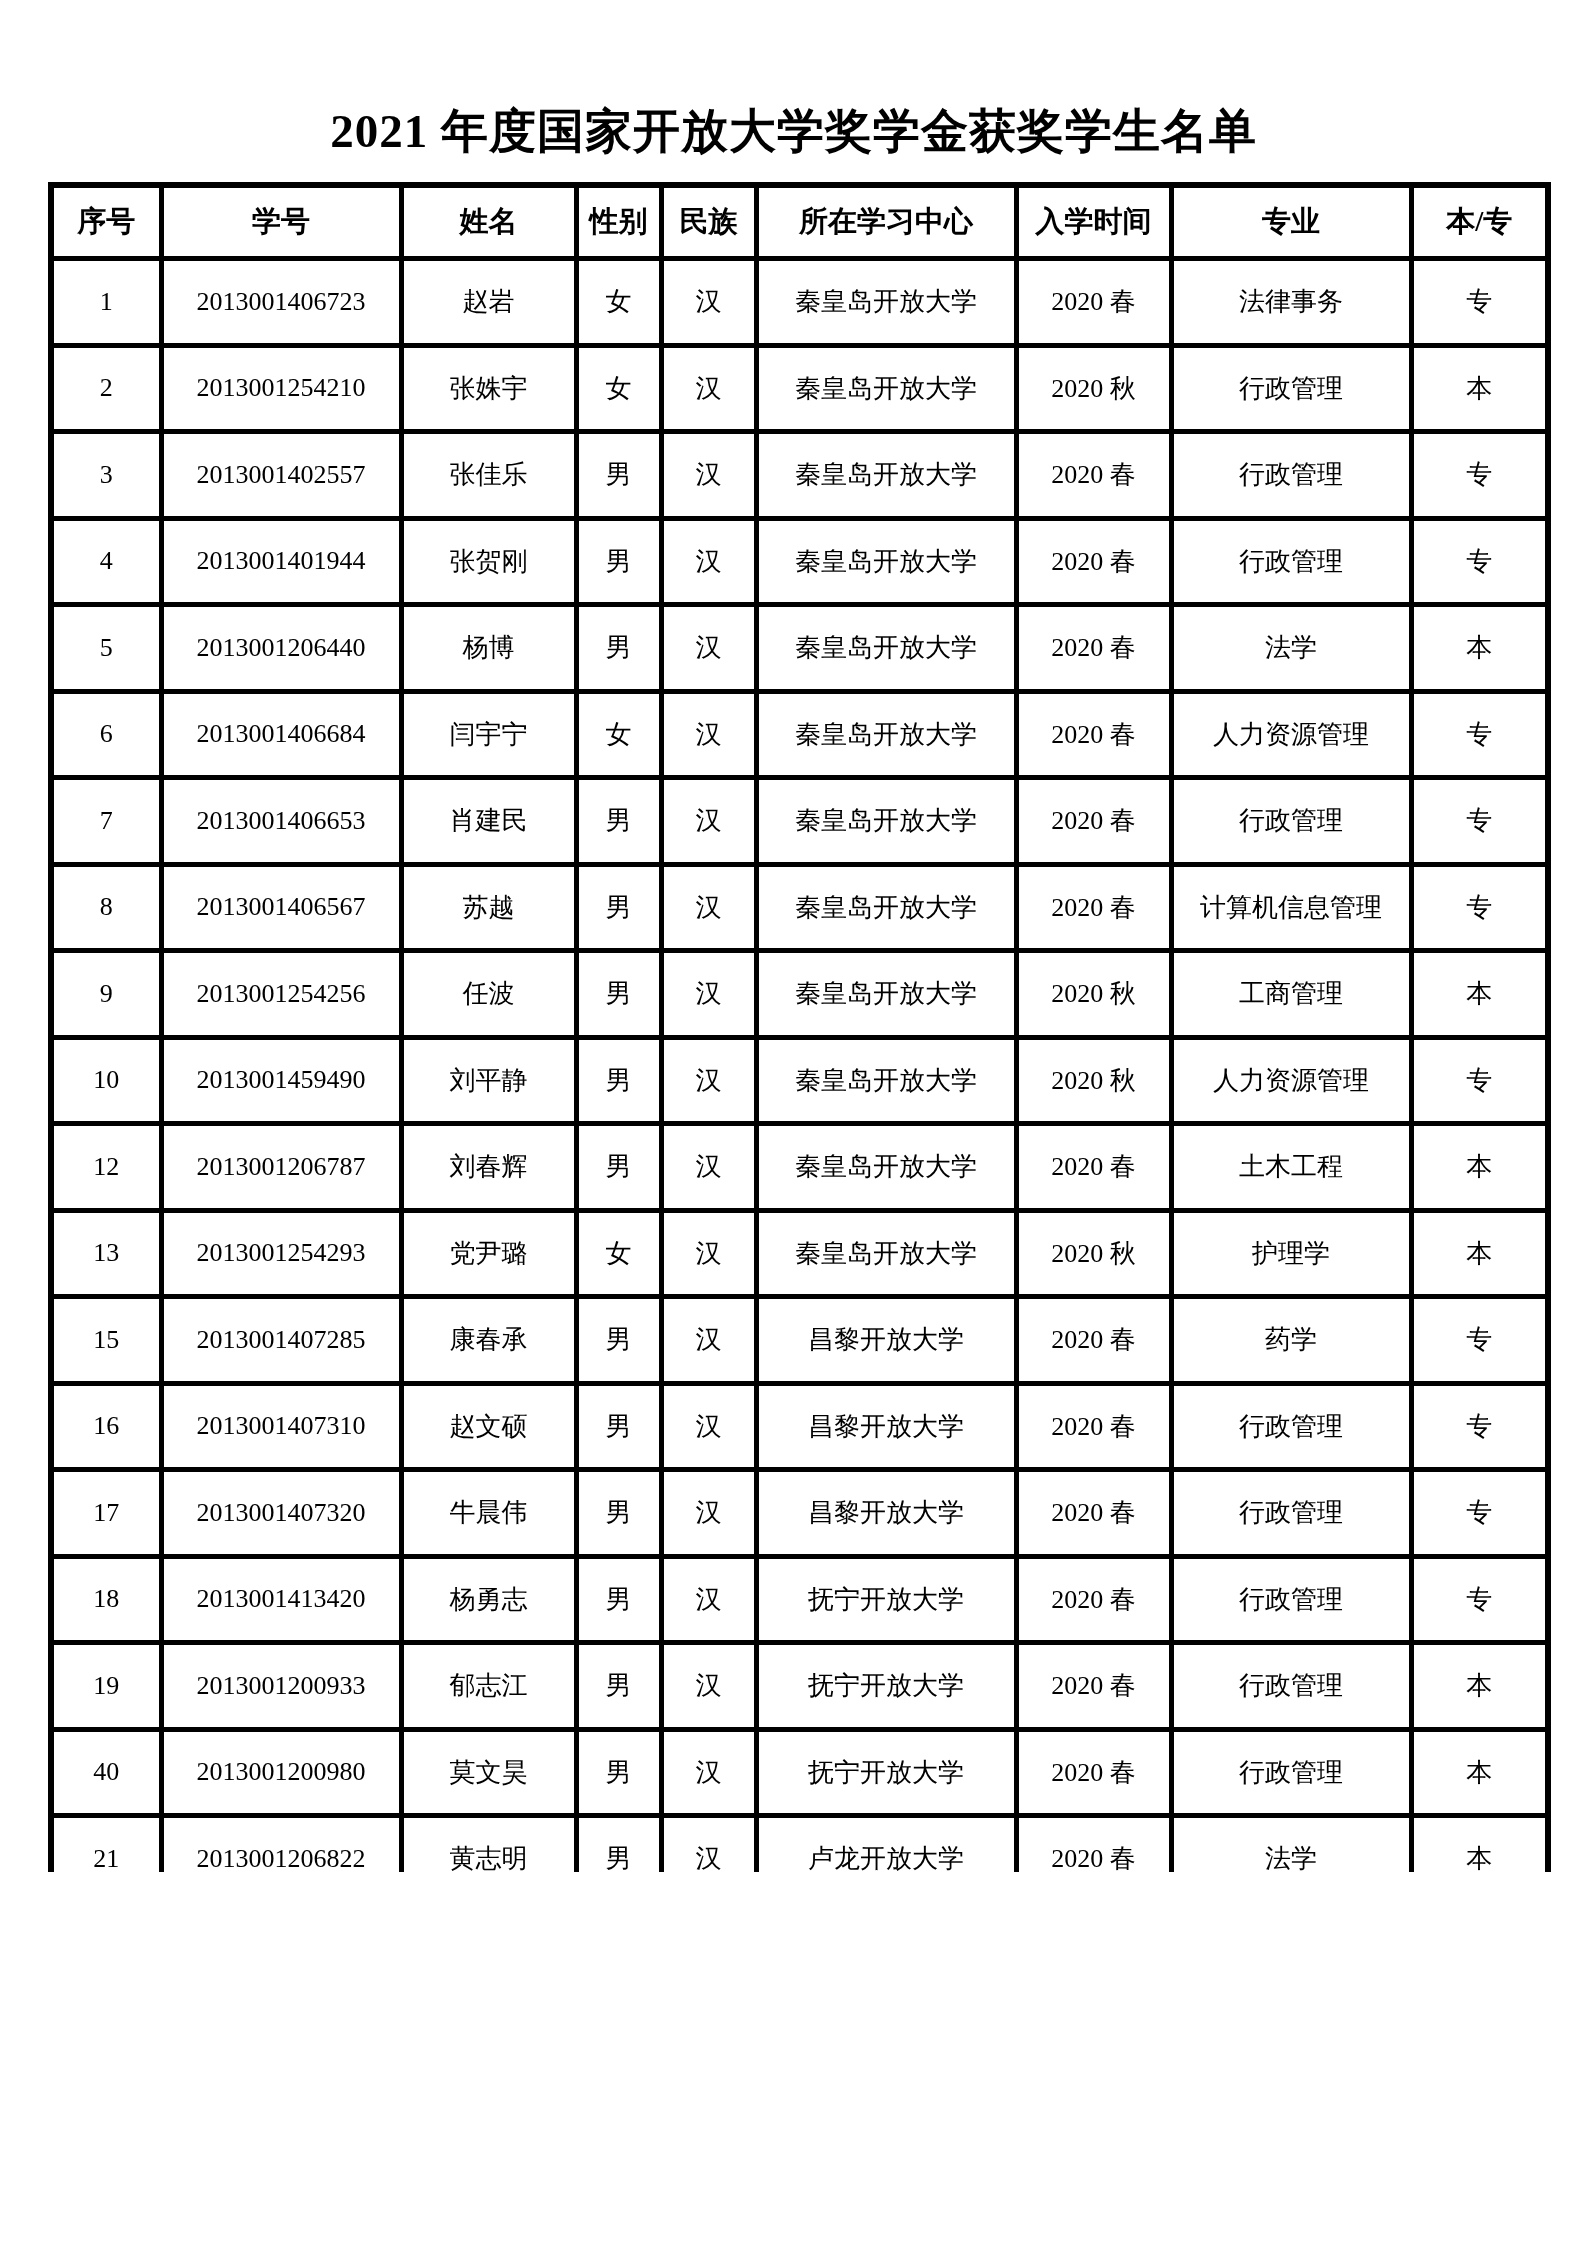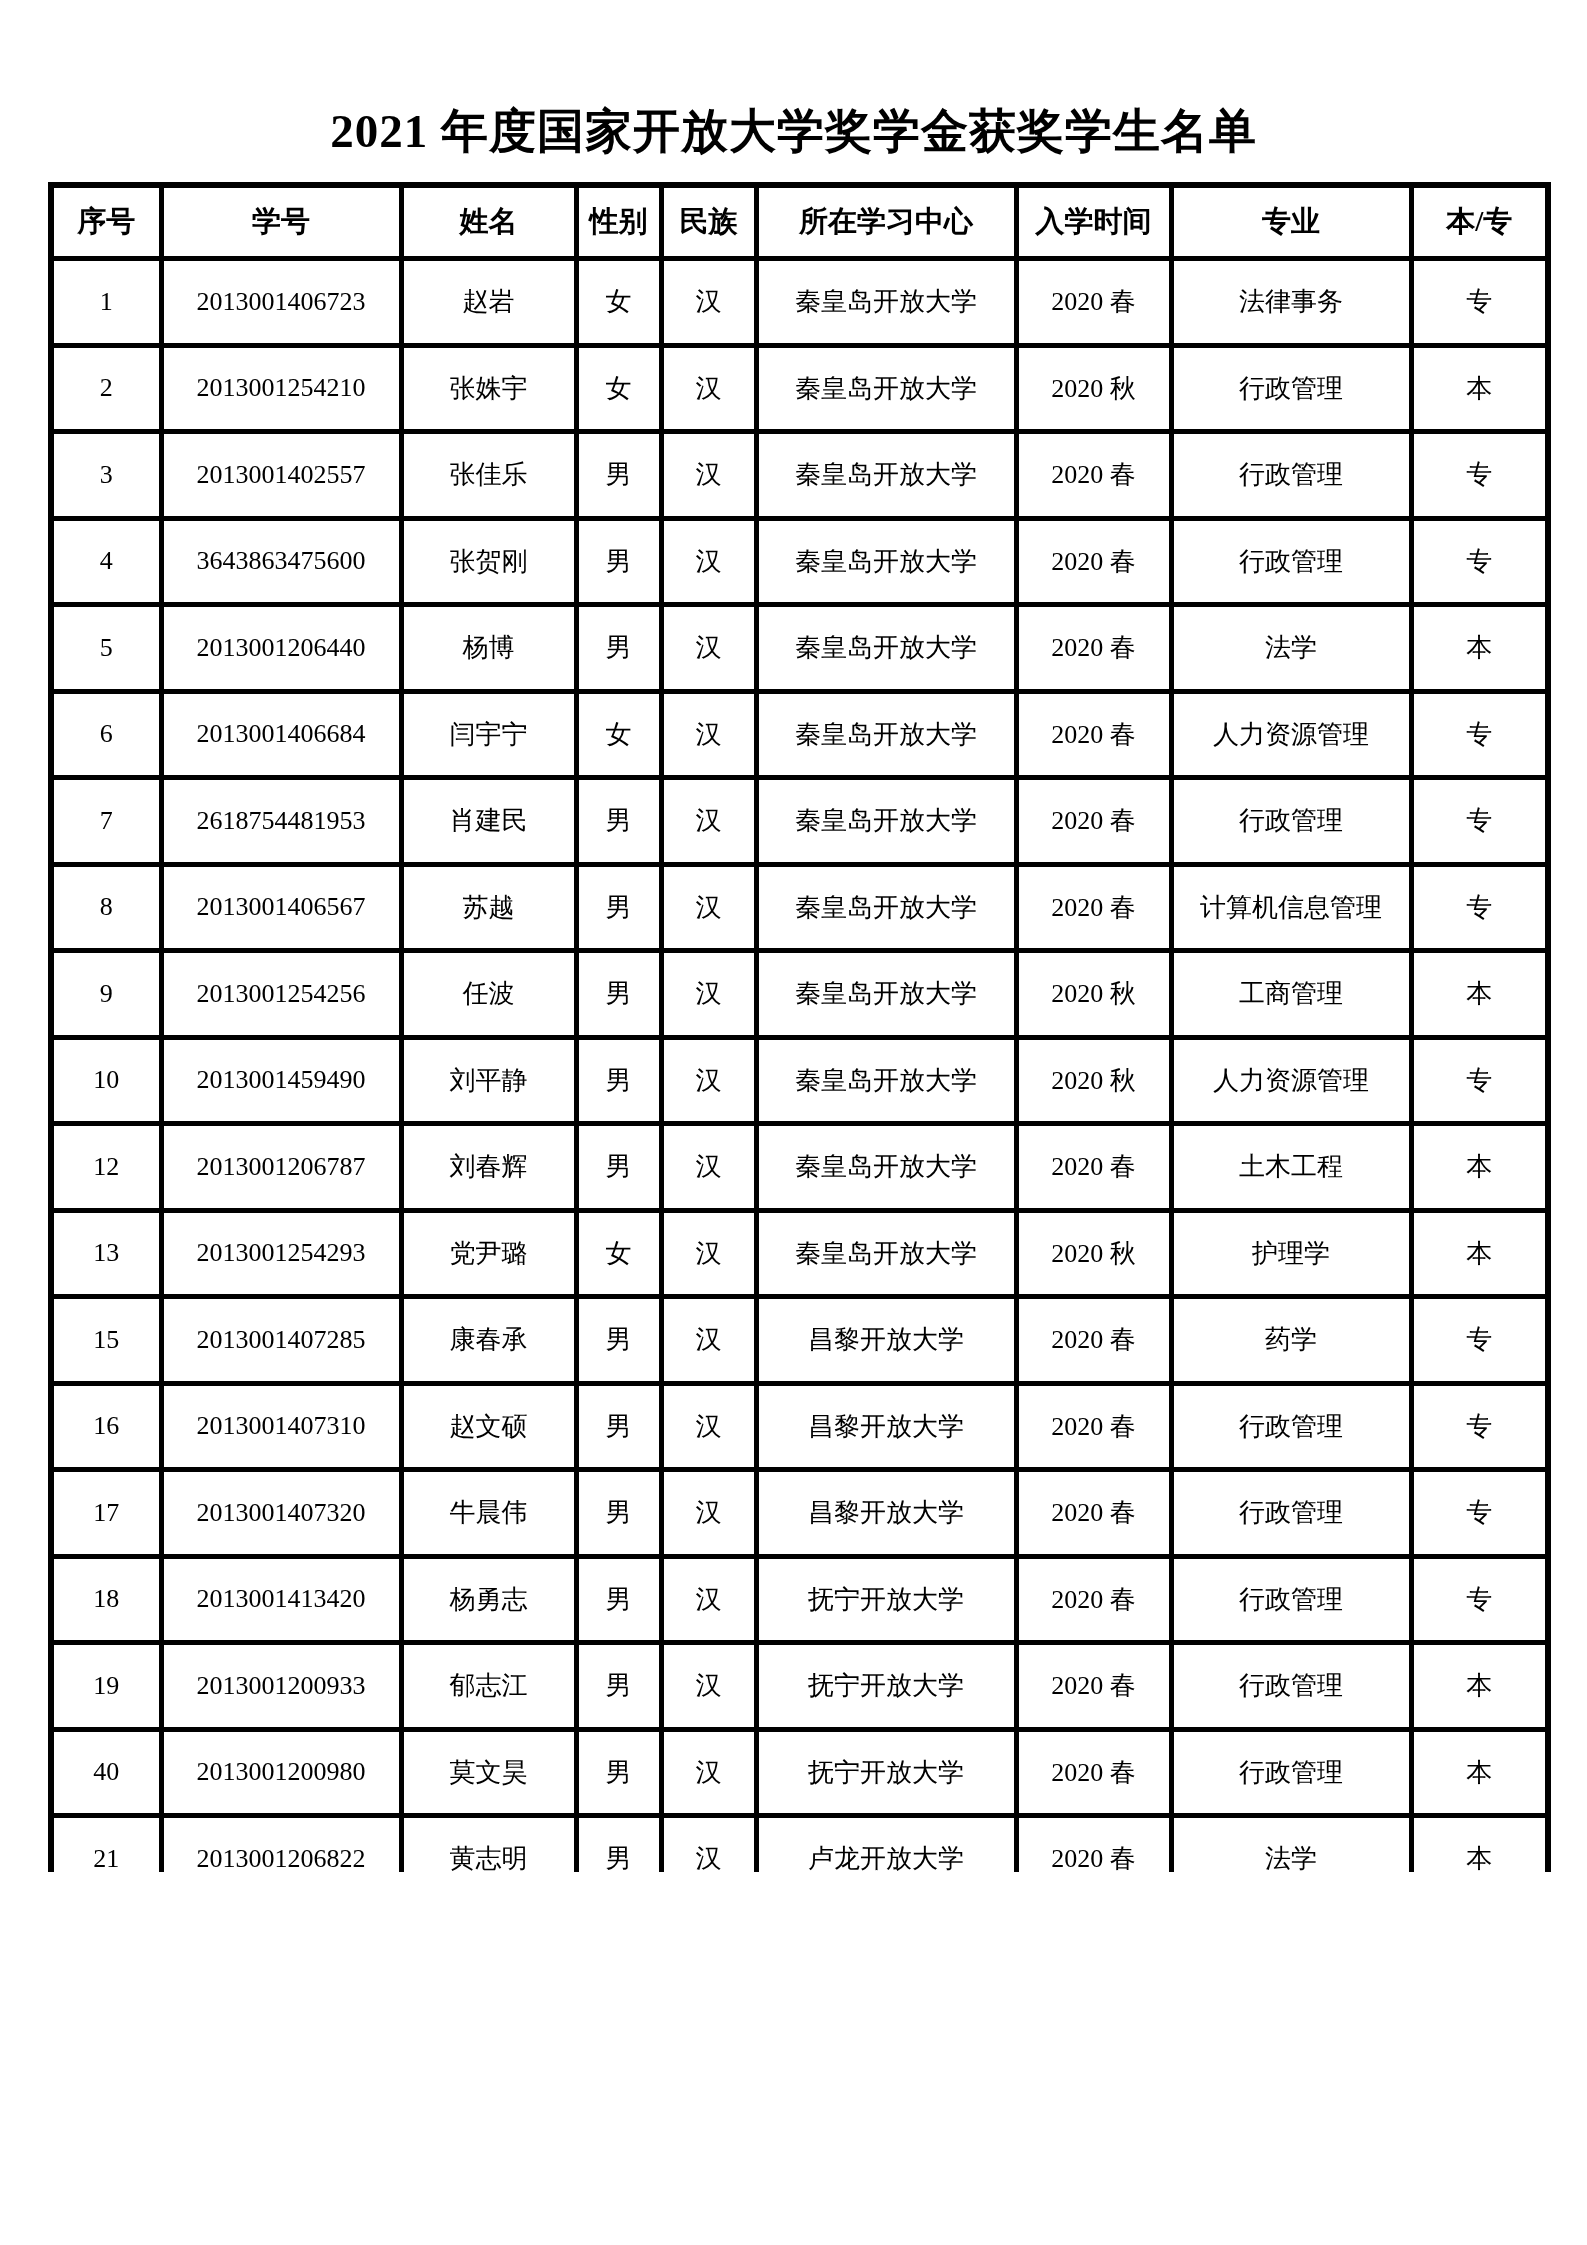--- a/index.html
+++ b/index.html
@@ -126,21 +126,21 @@
           <td>张佳乐</td>
           <td>男</td>
           <td>汉</td>
           <td>秦皇岛开放大学</td>
           <td>2020 春</td>
           <td>行政管理</td>
           <td>专</td>
         </tr>
         <tr>
           <td>4</td>
-          <td>3643863475600</td>
+          <td>2013001401944</td>
           <td>张贺刚</td>
           <td>男</td>
           <td>汉</td>
           <td>秦皇岛开放大学</td>
           <td>2020 春</td>
           <td>行政管理</td>
           <td>专</td>
         </tr>
         <tr>
           <td>5</td>
@@ -159,21 +159,21 @@
           <td>闫宇宁</td>
           <td>女</td>
           <td>汉</td>
           <td>秦皇岛开放大学</td>
           <td>2020 春</td>
           <td>人力资源管理</td>
           <td>专</td>
         </tr>
         <tr>
           <td>7</td>
-          <td>2618754481953</td>
+          <td>2013001406653</td>
           <td>肖建民</td>
           <td>男</td>
           <td>汉</td>
           <td>秦皇岛开放大学</td>
           <td>2020 春</td>
           <td>行政管理</td>
           <td>专</td>
         </tr>
         <tr>
           <td>8</td>

